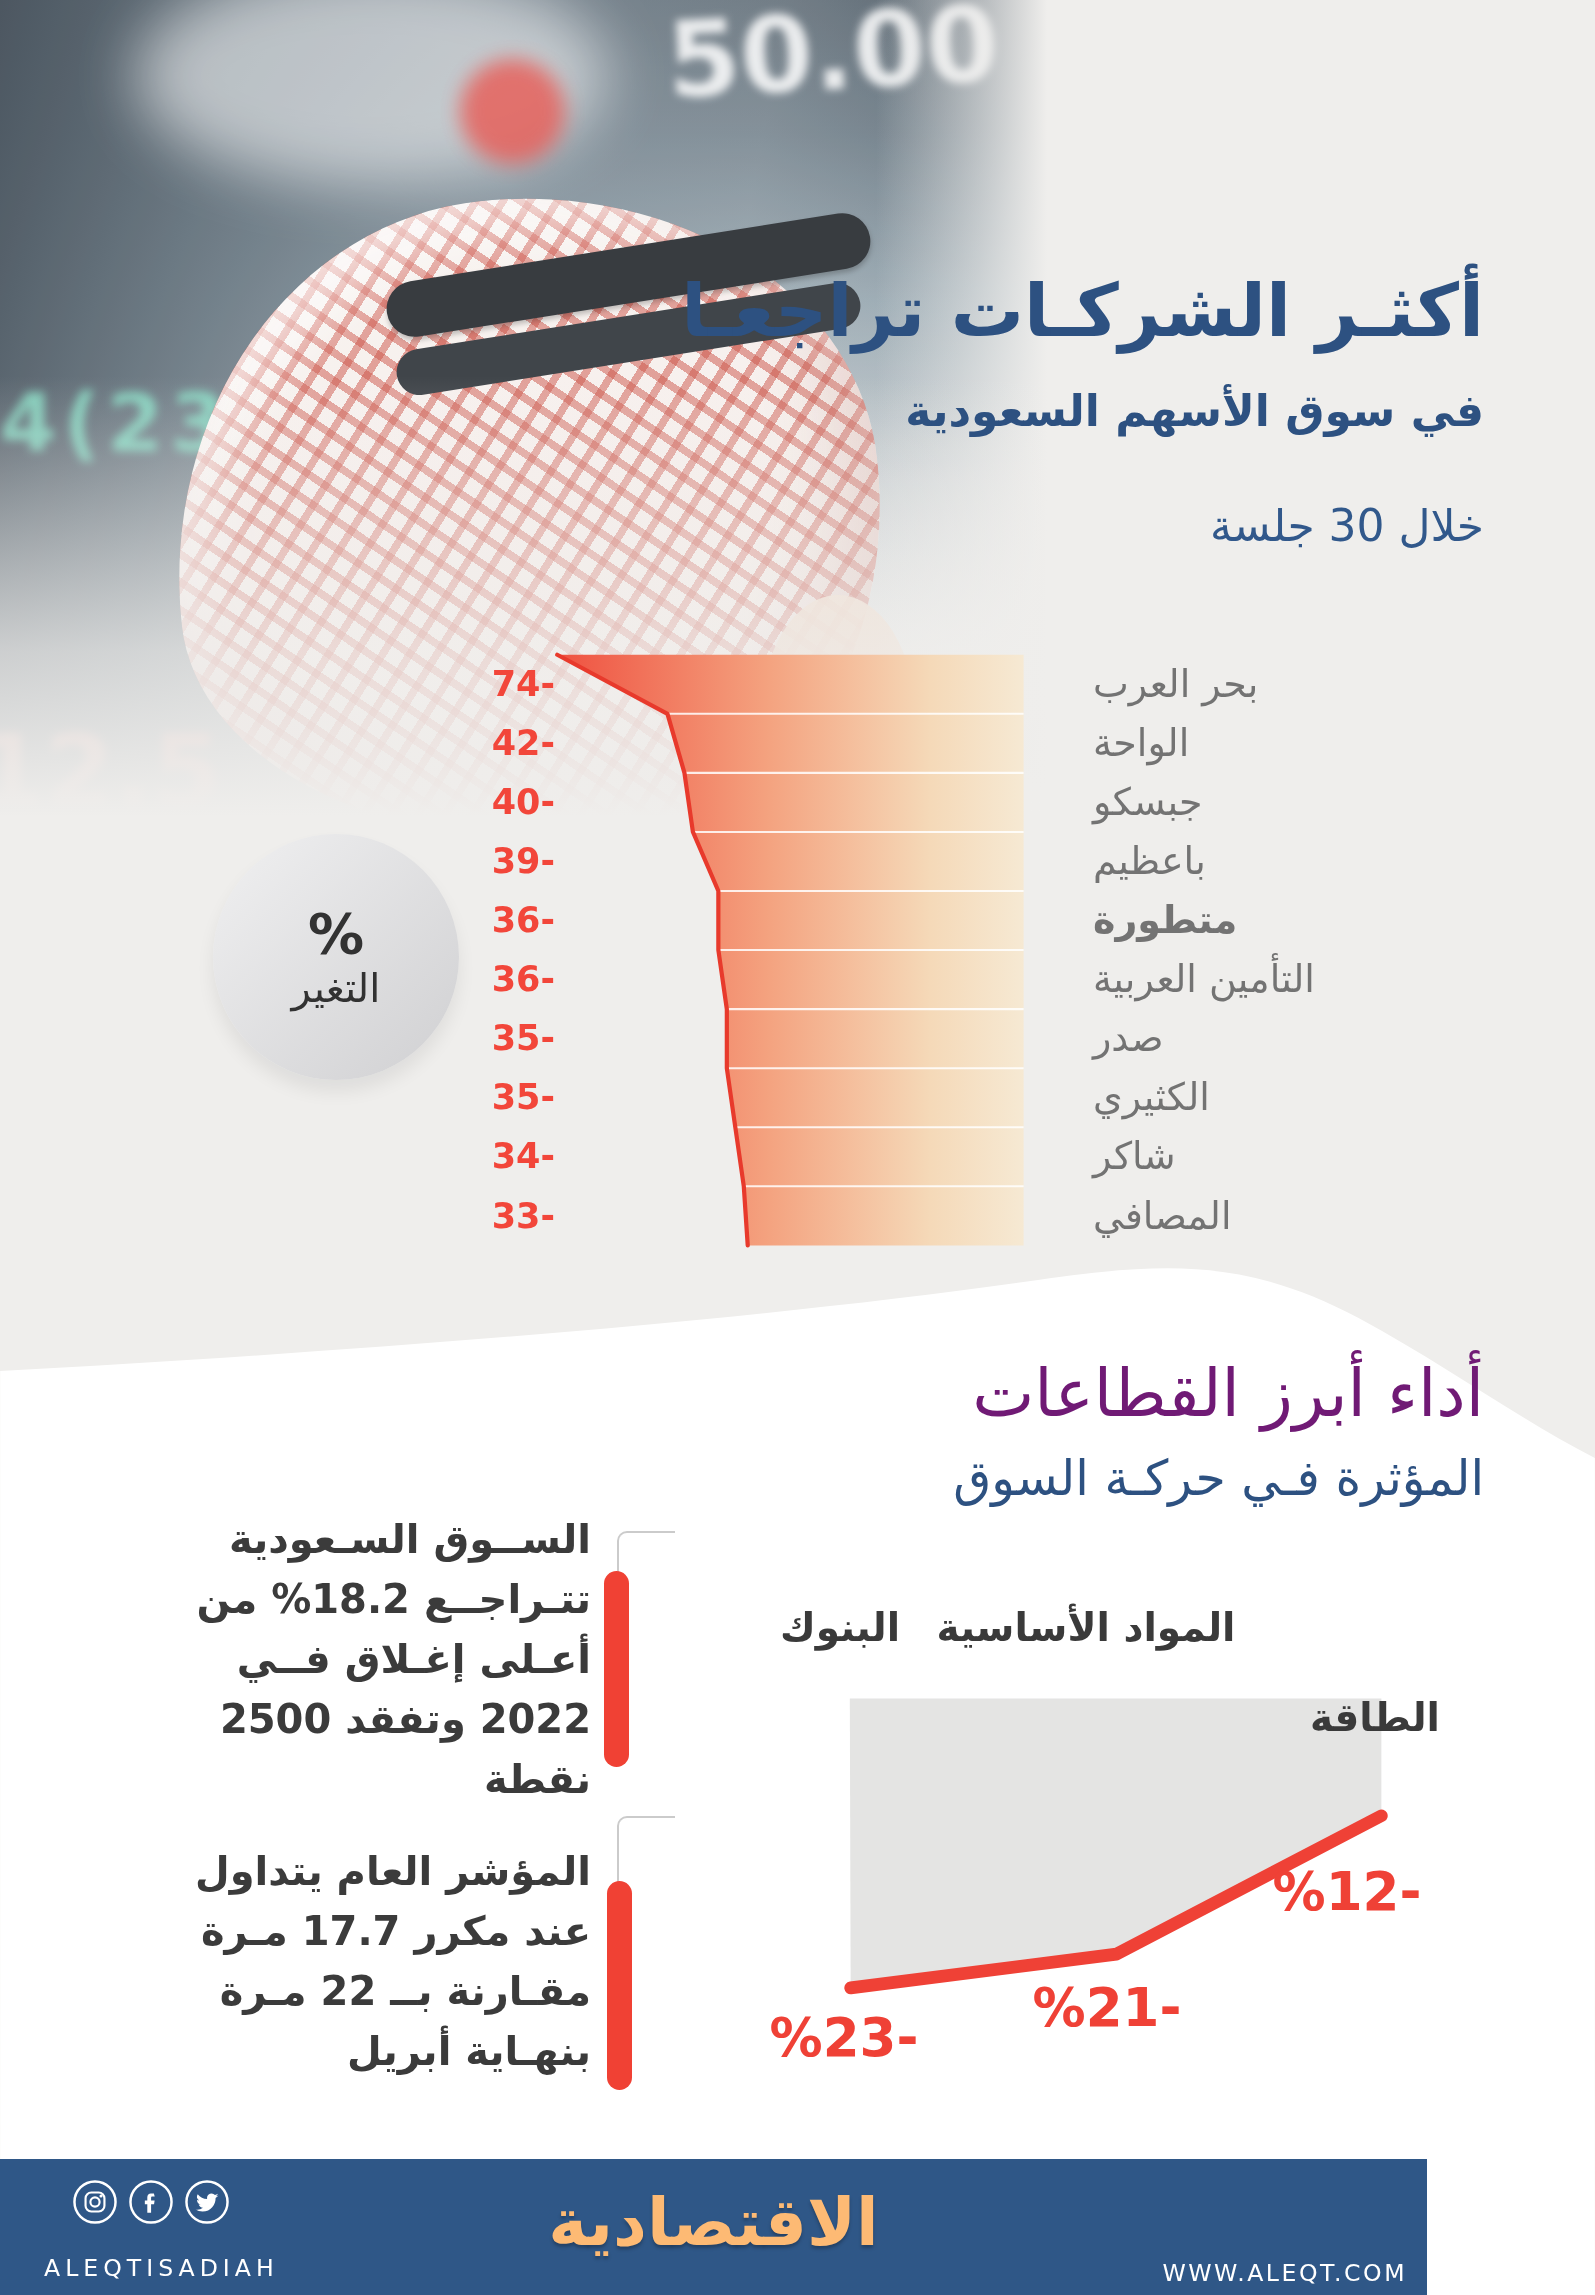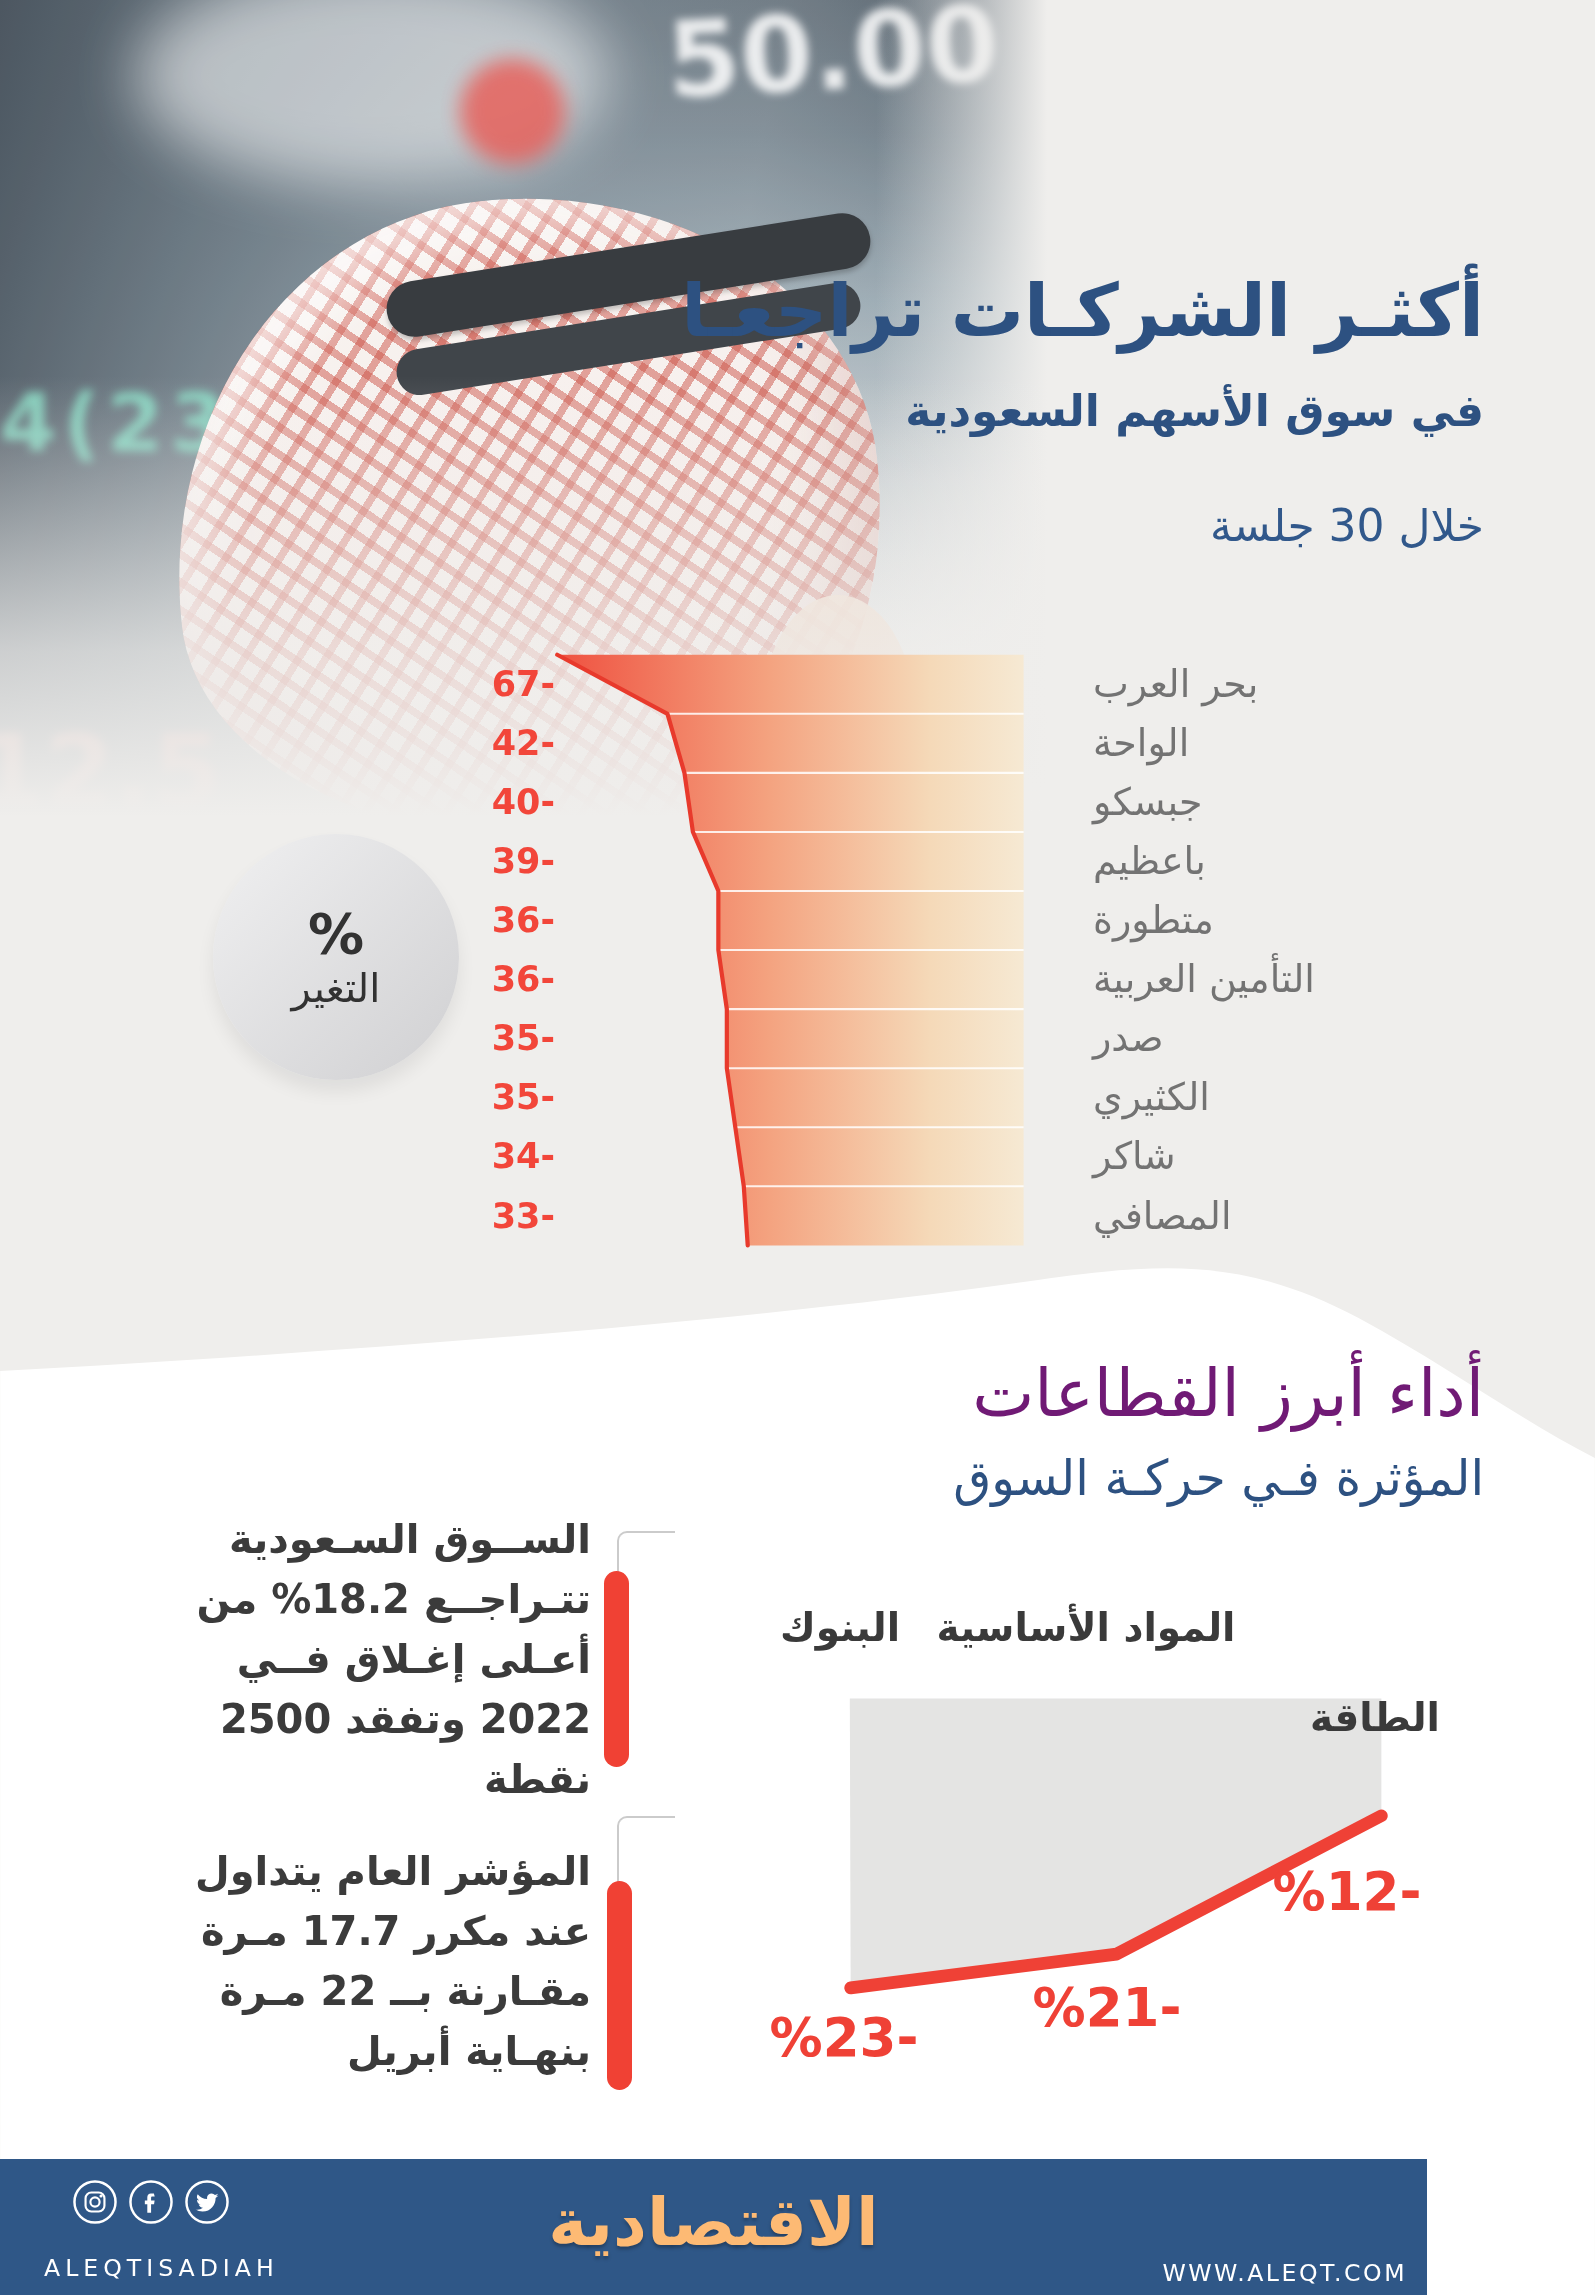--- a/index.html
+++ b/index.html
@@ -157,30 +157,30 @@
     <line x1="861.25" y1="1196" x2="1213" y2="1196" stroke="rgba(255,255,255,.85)" stroke-width="2.5"></line>
     <line x1="861.25" y1="1266" x2="1213" y2="1266" stroke="rgba(255,255,255,.85)" stroke-width="2.5"></line>
     <line x1="871.3" y1="1336" x2="1213" y2="1336" stroke="rgba(255,255,255,.85)" stroke-width="2.5"></line>
     <line x1="881.3499999999999" y1="1406" x2="1213" y2="1406" stroke="rgba(255,255,255,.85)" stroke-width="2.5"></line>
     <polyline points="660.25,776 790.9,846 811,916 821.05,986 851.2,1056 851.2,1126 861.25,1196 861.25,1266 871.3,1336 881.3499999999999,1406 886,1476" fill="none" stroke="#e83a2c" stroke-width="5" stroke-linejoin="round" stroke-linecap="round"></polyline>
     <polygon points="1007,2013 1637,2013 1637,2152 1323,2316 1008,2356" fill="#e4e4e3"></polygon>
     <polyline points="1008,2356 1323,2316 1637,2152" fill="none" stroke="#ef4136" stroke-width="15" stroke-linecap="round" stroke-linejoin="round"></polyline>
   </svg>
 
 <div id="funnel-labels">
-    <div class="tick" style="top: 655px; right: 1040px;">67-</div>
+    <div class="tick" style="top: 655px; right: 1040px;">74-</div>
     <div class="company" style="top: 655px;">بحر العرب</div>
     <div class="tick" style="top: 714px; right: 1040px;">42-</div>
     <div class="company" style="top: 714px;">الواحة</div>
     <div class="tick" style="top: 773px; right: 1040px;">40-</div>
     <div class="company" style="top: 773px;">جبسكو</div>
     <div class="tick" style="top: 832px; right: 1040px;">39-</div>
     <div class="company" style="top: 832px;">باعظيم</div>
     <div class="tick" style="top: 891px; right: 1040px;">36-</div>
-    <div class="company" style="top: 891px;">متطورة</div>
+    <div class="company" style="top: 891px; font-weight: bold;">متطورة</div>
     <div class="tick" style="top: 950px; right: 1040px;">36-</div>
     <div class="company" style="top: 950px;">التأمين العربية</div>
     <div class="tick" style="top: 1009px; right: 1040px;">35-</div>
     <div class="company" style="top: 1009px;">صدر</div>
     <div class="tick" style="top: 1068px; right: 1040px;">35-</div>
     <div class="company" style="top: 1068px;">الكثيري</div>
     <div class="tick" style="top: 1127px; right: 1040px;">34-</div>
     <div class="company" style="top: 1127px;">شاكر</div>
     <div class="tick" style="top: 1187px; right: 1040px;">33-</div>
     <div class="company" style="top: 1187px;">المصافي</div>

